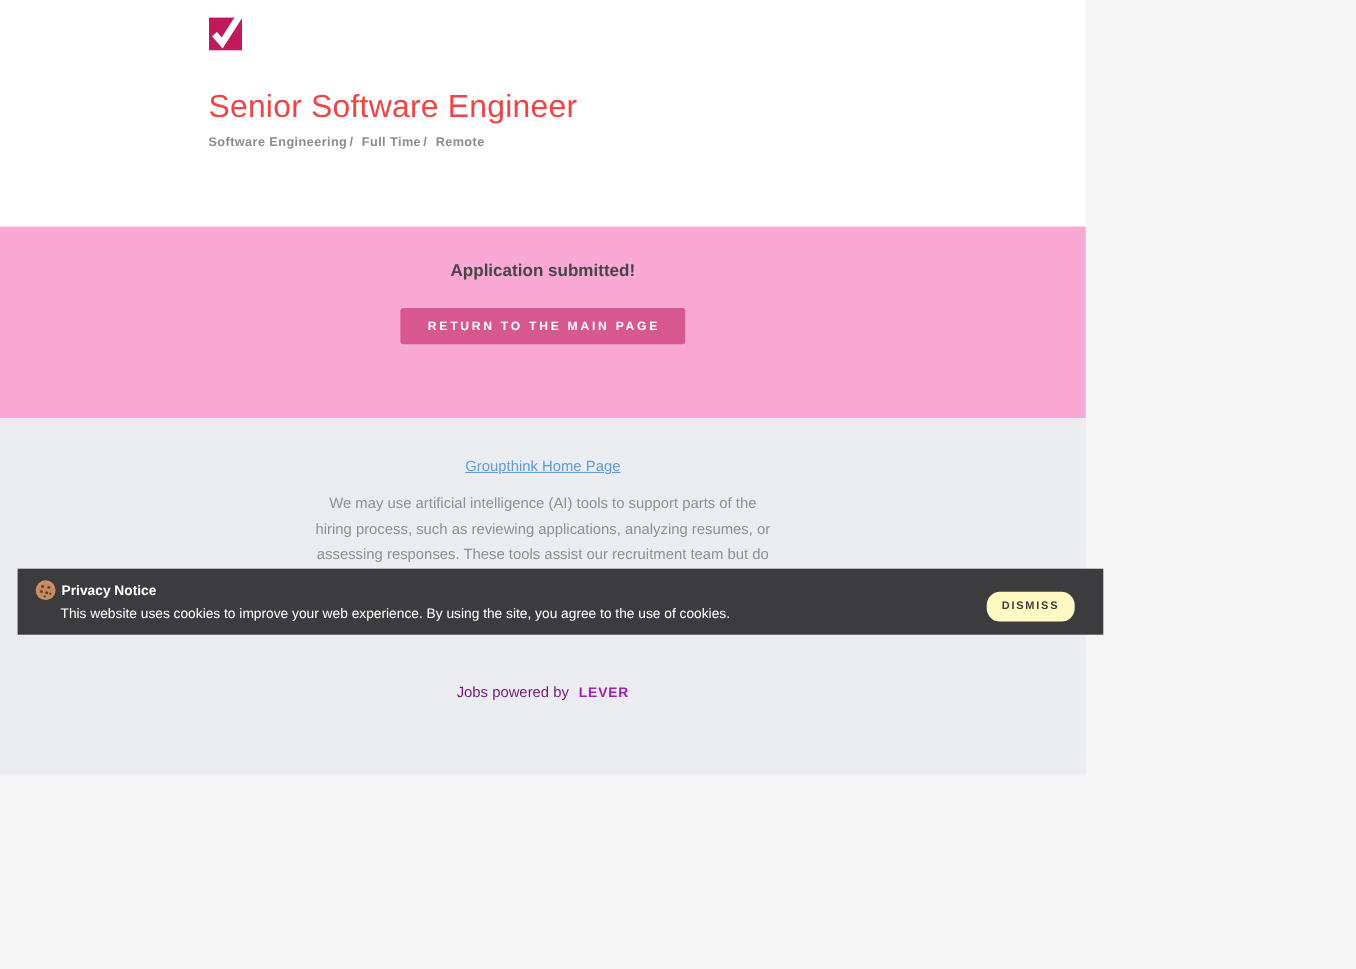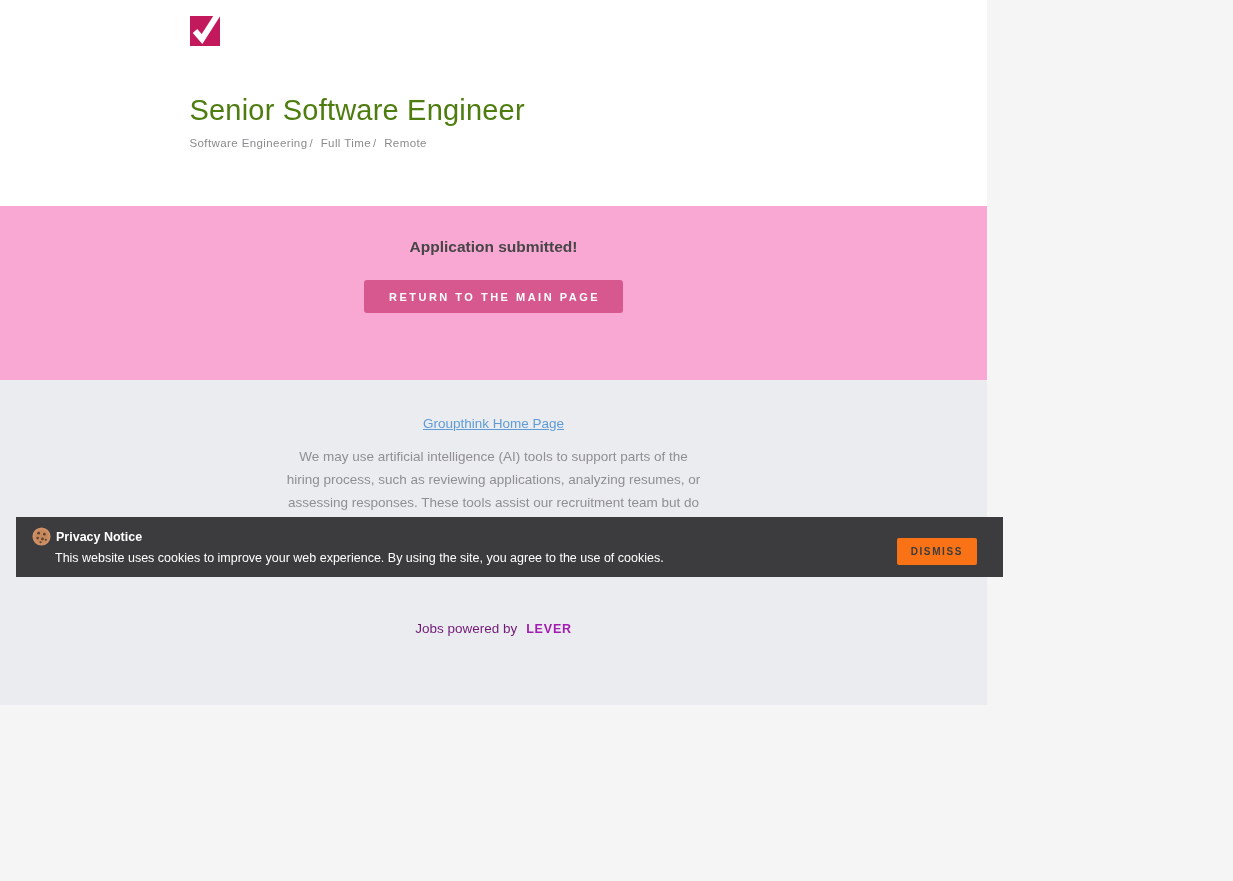--- a/index.html
+++ b/index.html
@@ -22,37 +22,37 @@
   }
   .content-col {
     width: 608px;
     margin: 0 auto;
   }
   .logo {
     display: inline-block;
     padding-top: 12px;
   }
   .posting-title {
-    margin-top: 44px;
+    margin-top: 30px;
     font-size: 29px;
     font-weight: 400;
-    color: #4d7c0f;
+    color: #ef4444;
     letter-spacing: 0.2px;
   }
   .posting-meta {
     margin-top: 27px;
     font-size: 11.5px;
     font-weight: 700;
     color: #8b8b8e;
     letter-spacing: 0.4px;
   }
   .posting-categories {
     margin-top: 10px;
     font-size: 11.5px;
-    font-weight: 400;
+    font-weight: 700;
     color: #8b8b8e;
     letter-spacing: 0.4px;
   }
   .cat-sep { margin: 0 4px 0 2px; }
   
   .confirm-section {
     background: #f9a8d4;
     height: 174px;
     text-align: center;
   }
@@ -138,24 +138,24 @@
     font-weight: 700;
   }
   .banner-message {
     margin-top: 5px;
     margin-left: 23px;
     font-size: 12.5px;
   }
   .dismiss-btn {
     position: absolute;
     top: 21px; right: 26px;
-    background: #f97316;
+    background: #fef9c3;
     color: #3c3c3e;
     border: none;
-    border-radius: 2px;
+    border-radius: 12px;
     padding: 8px 14px;
     font-family: "Liberation Sans", sans-serif;
     font-size: 10px;
     font-weight: 700;
     letter-spacing: 1.6px;
     cursor: pointer;
   }
 </style>
 </head>
 <body>

